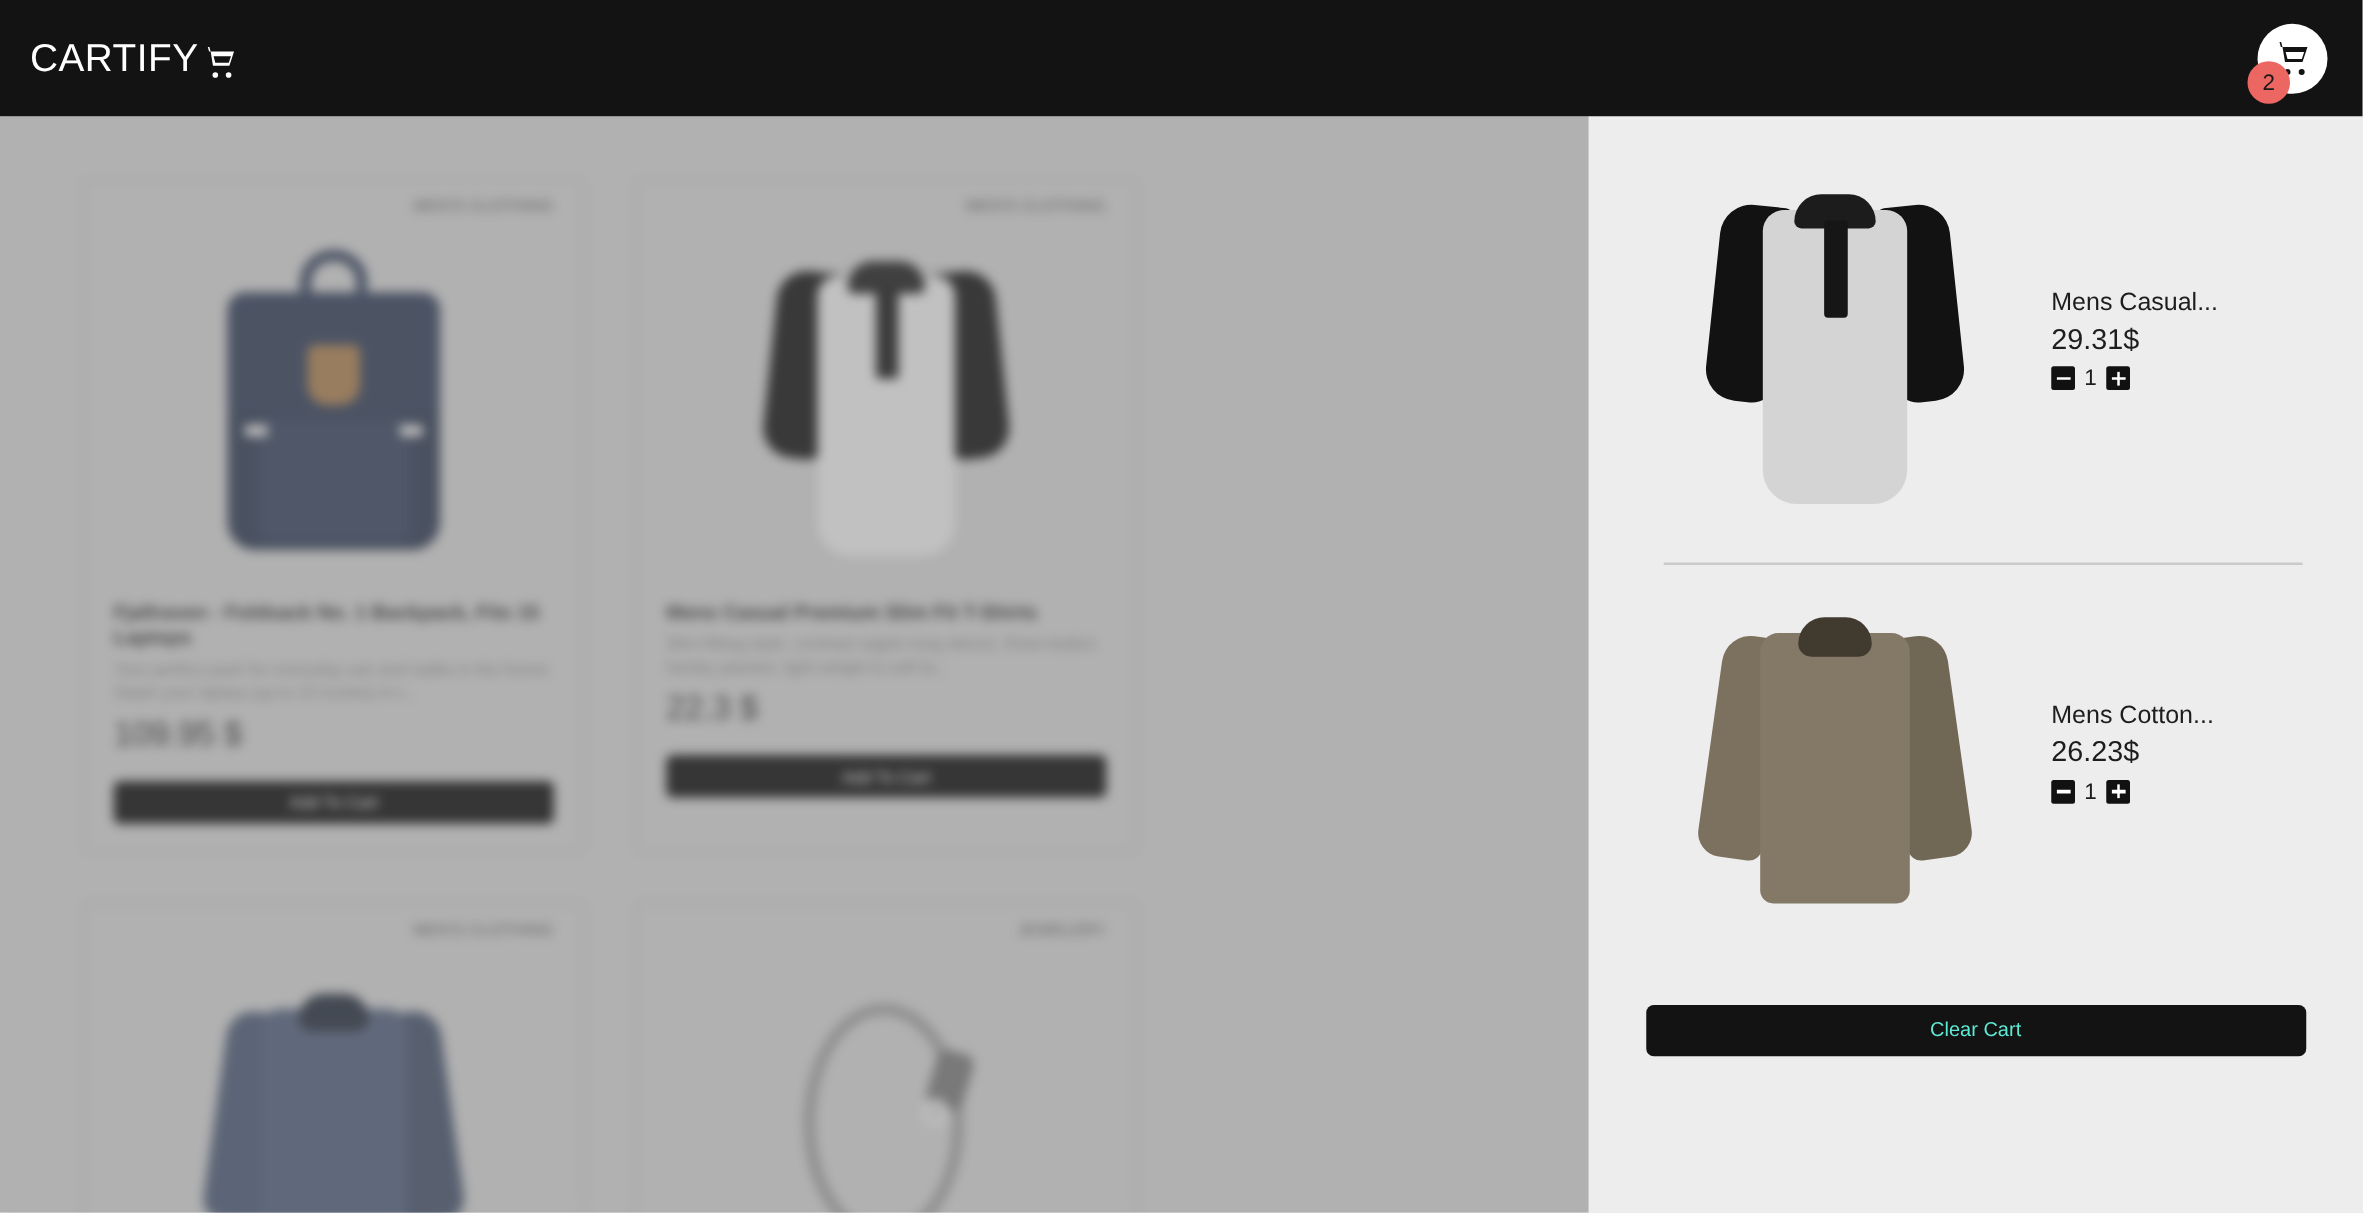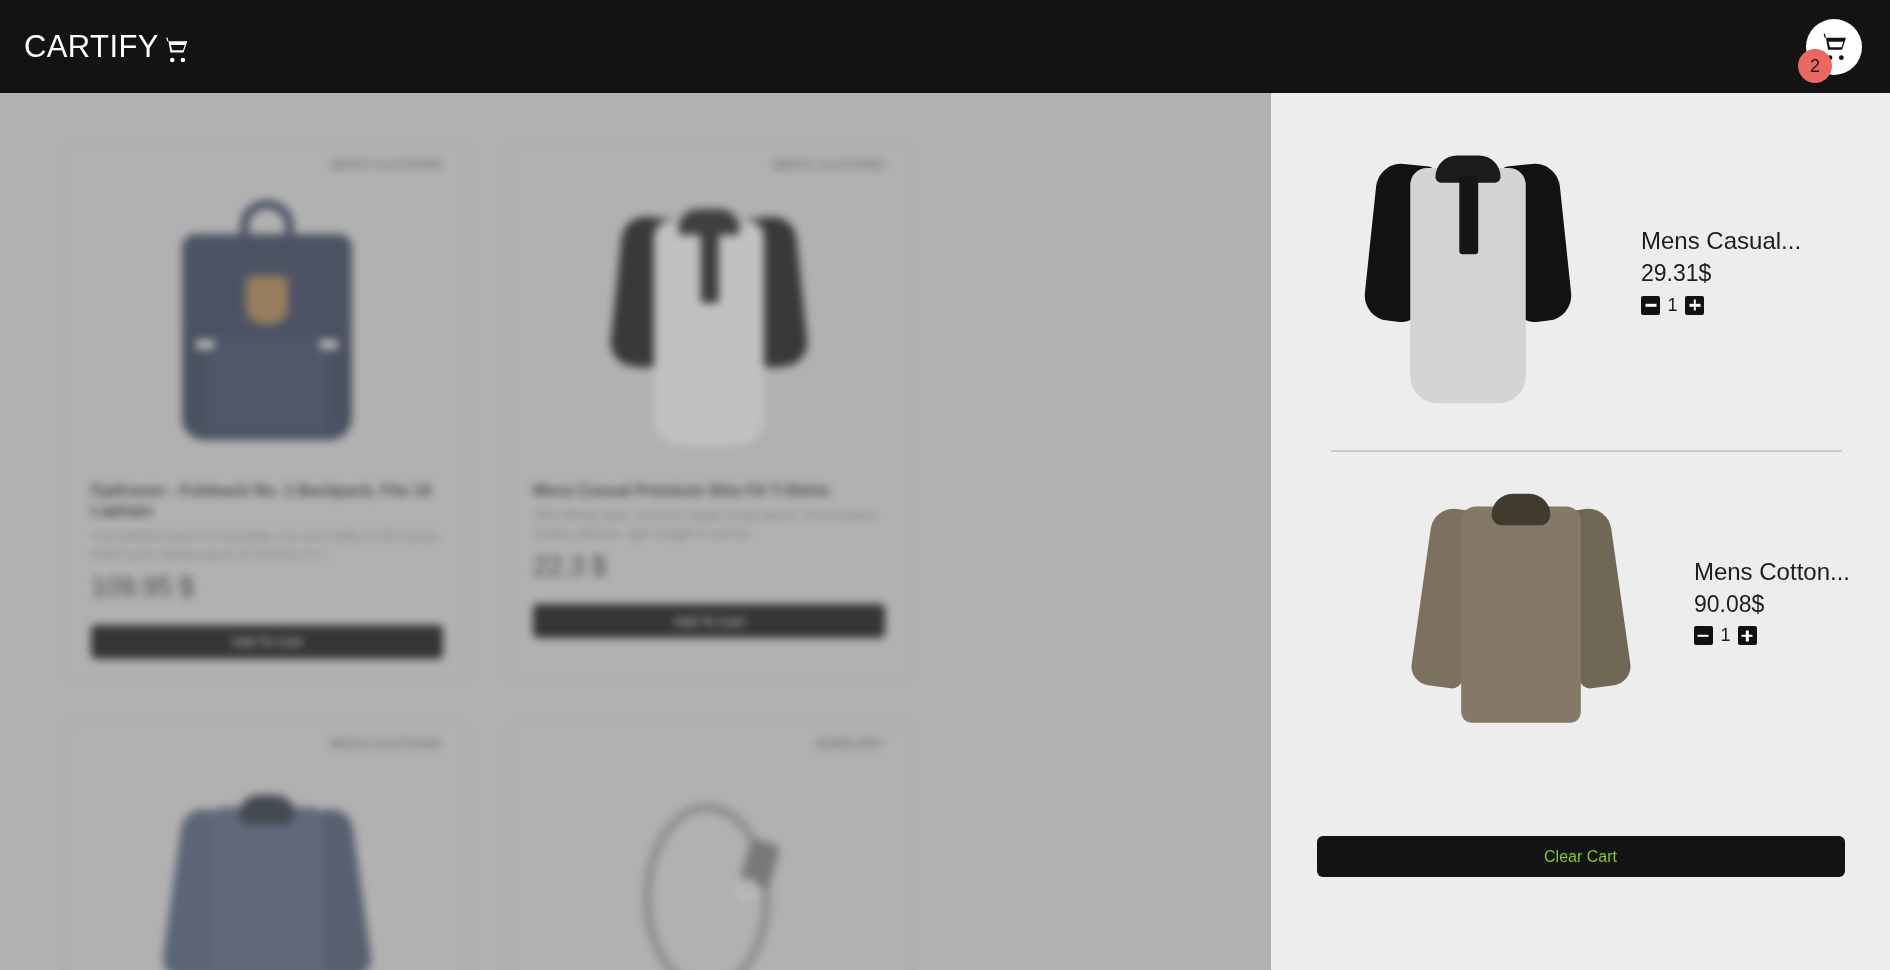--- a/index.html
+++ b/index.html
@@ -198,32 +198,32 @@
     background: #ededed;
     z-index: 30;
     padding: 0;
   }
   .cart-item {
     display: flex;
     align-items: center;
     height: 357px;
     padding: 0 40px 0 66px;
   }
-  .cart-item.second { height: 300px; justify-content: flex-end; }
+  .cart-item.second { height: 300px; }
   .cart-thumb {
     width: 262px;
     flex: 0 0 262px;
     display: flex;
     align-items: center;
     justify-content: center;
   }
   .cart-thumb .art { transform: scale(1.05); }
   .cart-info { padding-left: 42px; }
   .cart-name {
-    font-size: 24px;
+    font-size: 20px;
     color: #1d1d1d;
     line-height: 1.2;
     margin-bottom: 4px;
   }
   .cart-price {
     font-size: 23px;
     color: #1d1d1d;
     line-height: 1.2;
     margin-bottom: 7px;
   }
@@ -271,23 +271,23 @@
   #cart-total {
     text-align: center;
     font-size: 22.5px;
     color: #1d1d1d;
     margin-top: 48px;
   }
   #clear-cart {
     display: block;
     width: 528px;
     height: 41px;
-    margin: 84px auto 0 auto;
+    margin: 52px auto 0 auto;
     background: #131313;
-    color: #84cc16;
+    color: #5eead4;
     border: none;
     border-radius: 6px;
     font-size: 16px;
     font-family: inherit;
     cursor: pointer;
   }
 </style>
 </head>
 <body>
 
@@ -416,21 +416,21 @@
     <div class="cart-thumb">
       <div class="art shirt" style="filter: hue-rotate(178deg) saturate(0.55) brightness(1.42);">
         <div class="slvL"></div>
           <div class="slvR"></div>
         <div class="bodyc"></div>
           <div class="collar"></div>
       </div>
     </div>
     <div class="cart-info">
       <div class="cart-name">Mens Cotton...</div>
-      <div class="cart-price">90.08$</div>
+      <div class="cart-price">26.23$</div>
       <div class="qty-row">
         <button class="qty-btn minus"></button>
         <span class="qty-val">1</span>
         <button class="qty-btn plus"></button>
       </div>
     </div>
   </div>
 
 
   <button id="clear-cart">Clear Cart</button>

